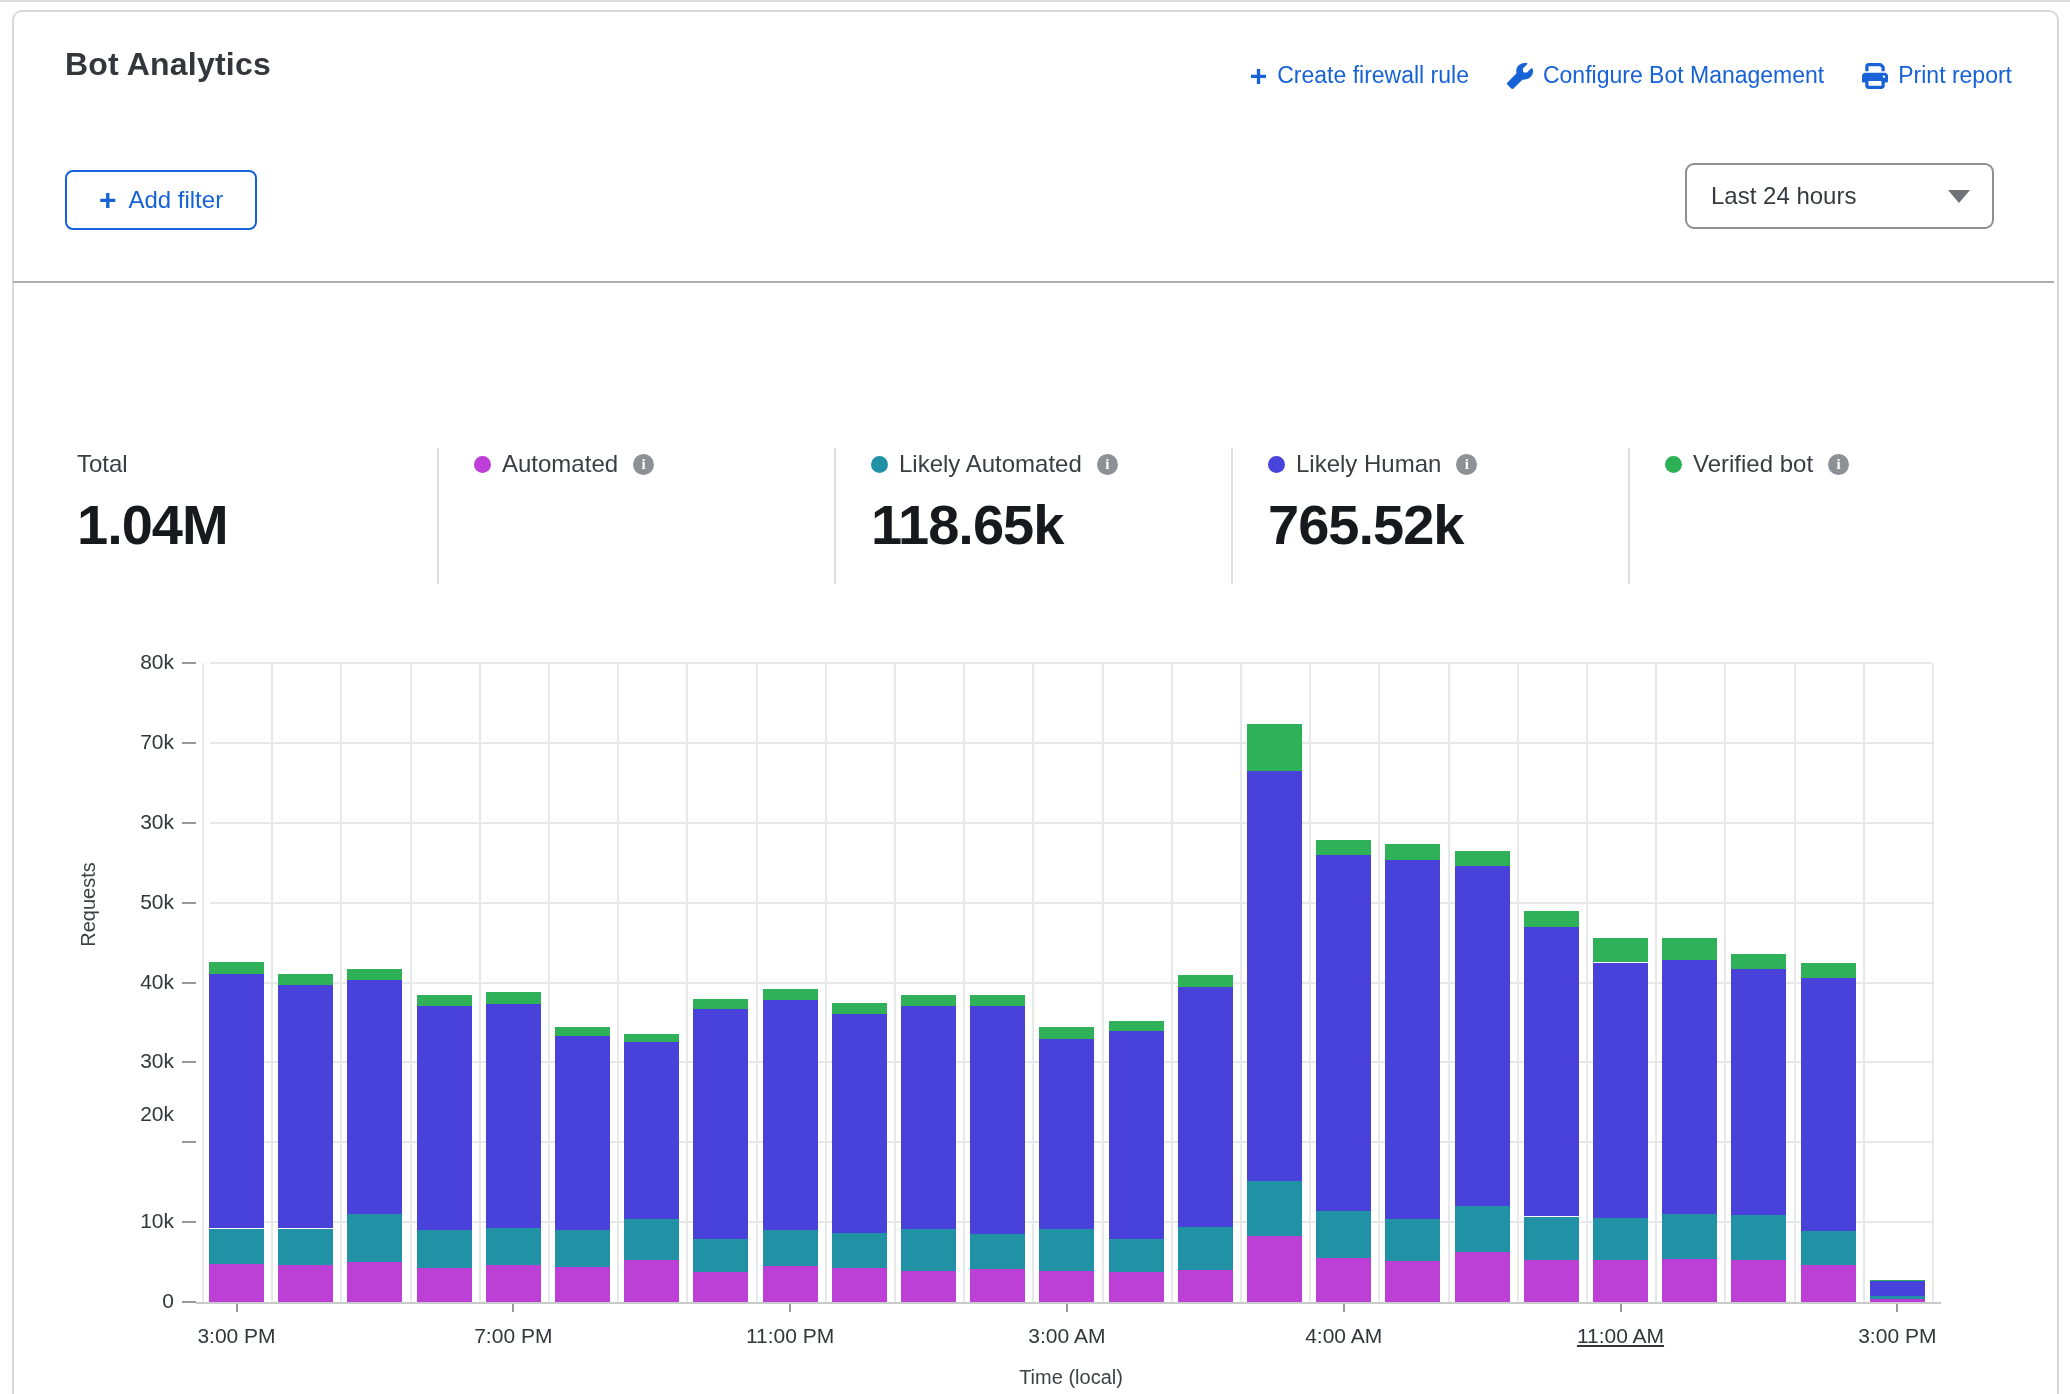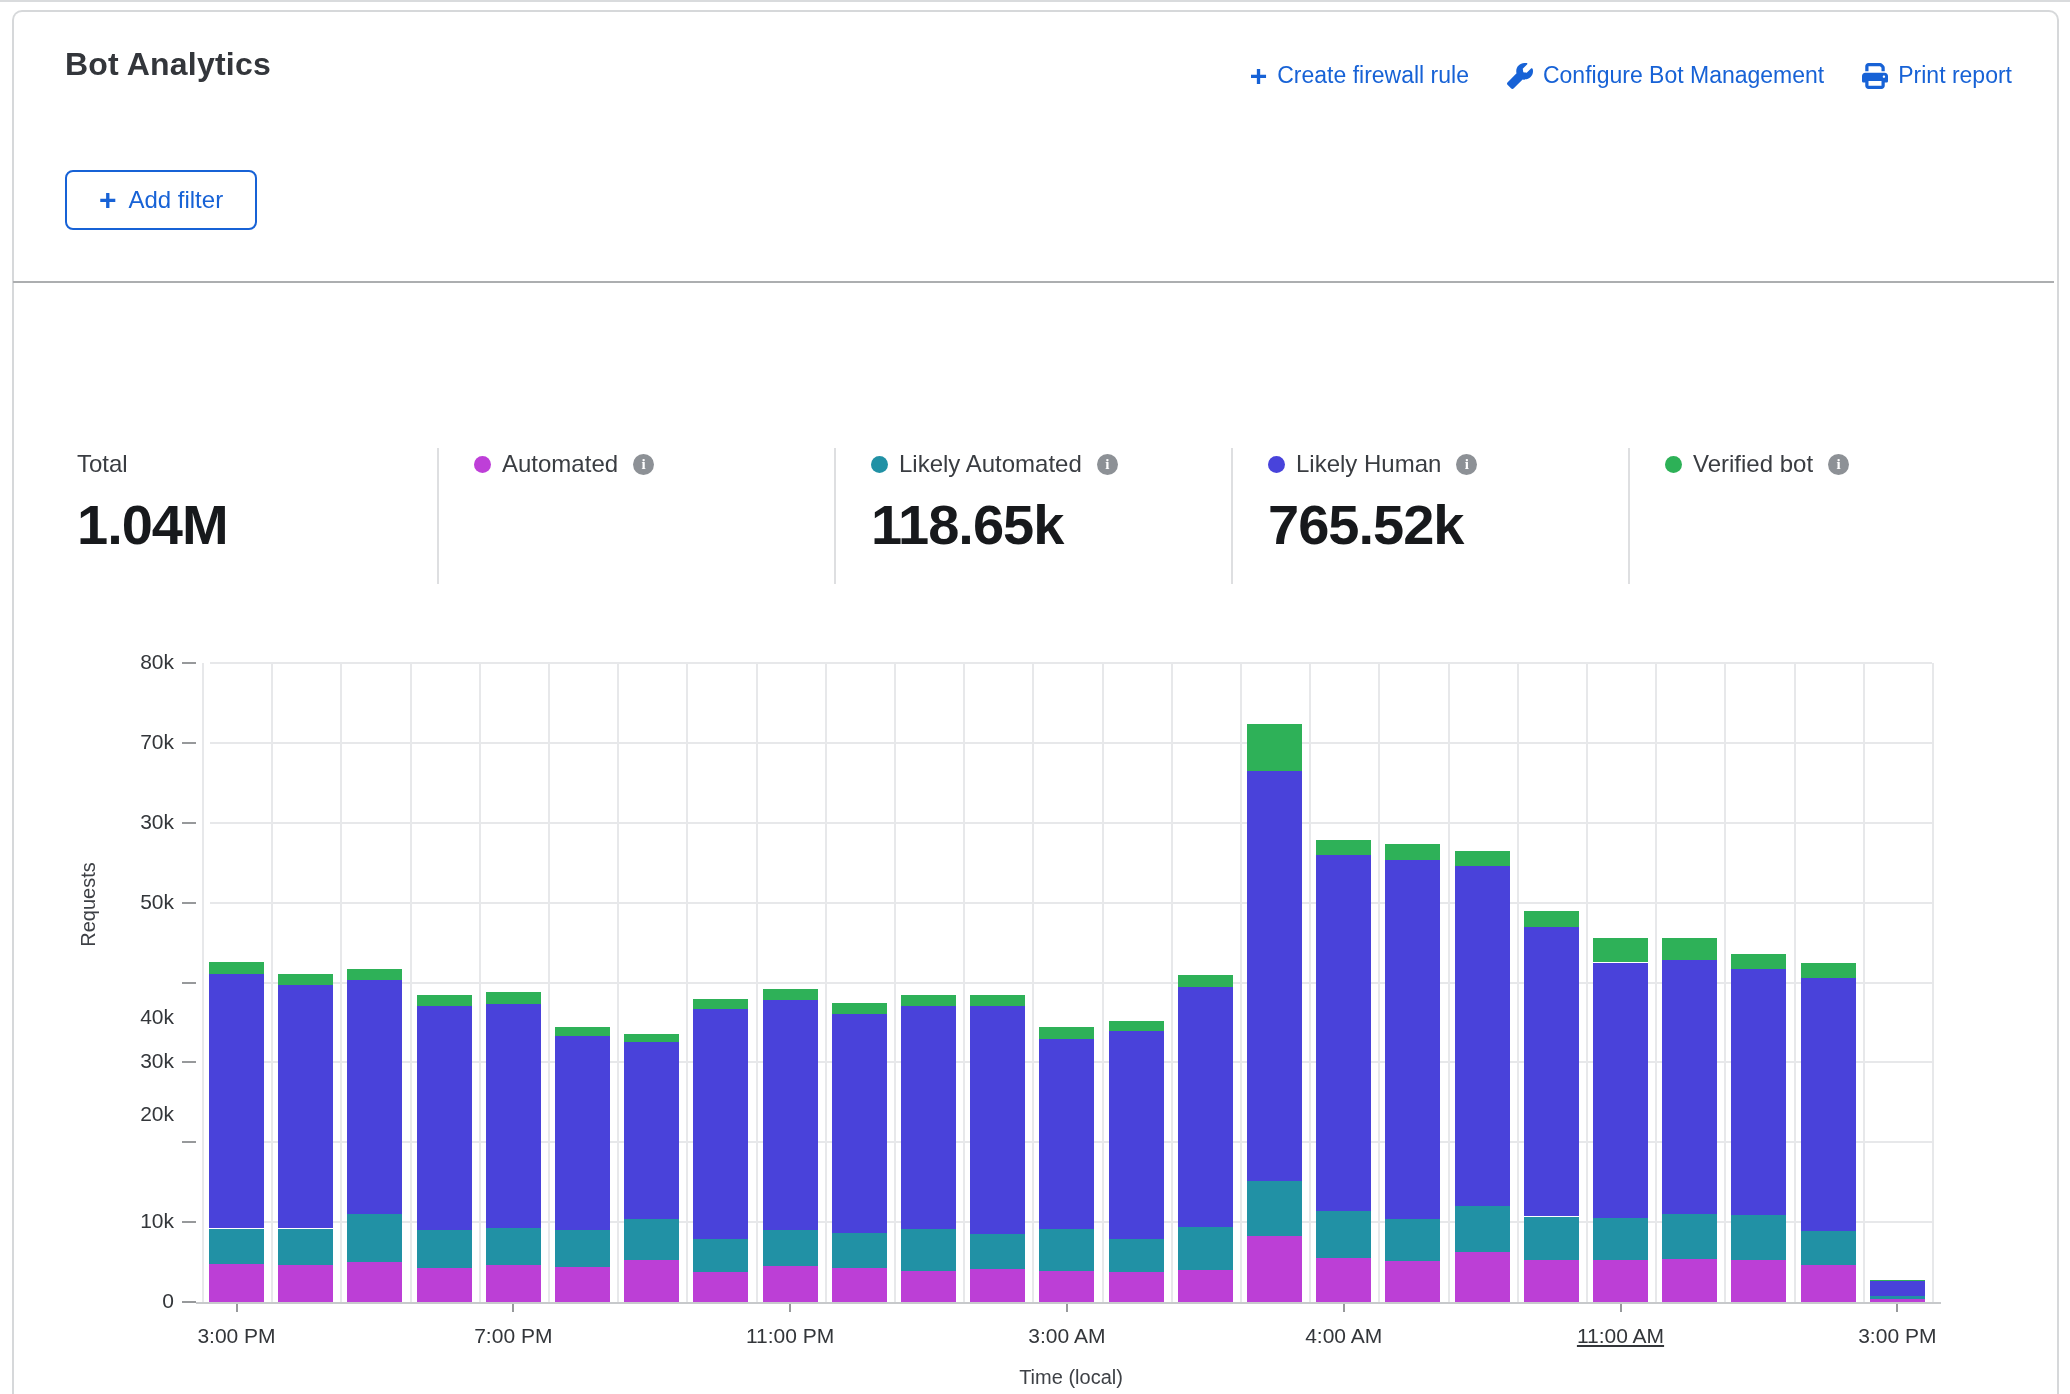--- a/index.html
+++ b/index.html
@@ -76,20 +76,24 @@
       </span>
       <span>Print report</span>
     </div>
   </div>
 
   <div class="abs" id="add-filter-btn">
     <span class="plus-glyph">+</span>
     <span>Add filter</span>
   </div>
 
+  <div class="abs" id="time-range">
+    <span class="val">Last 24 hours</span>
+    <span class="caret"></span>
+  </div>
 
   <div class="abs" id="header-divider"></div>
 
 
   <div class="abs" id="stats-row">
       <div class="abs stat-block" style="left: 77px;">
         <div class="stat-label-row">
           <span class="stat-label">Total</span>
         </div>
         <div class="stat-value">1.04M</div>
@@ -137,21 +141,21 @@
       <div class="abs ytick-dash" style="left: 182px; top: 591.125px;"></div>
       <div class="abs ytick-label" style="left: 104px; top: 579.125px;">10k</div>
       <div class="abs hgrid" style="left: 210px; top: 511.25px; width: 1722px;"></div>
       <div class="abs ytick-dash" style="left: 182px; top: 511.25px;"></div>
       <div class="abs ytick-label" style="left: 104px; top: 472px;">20k</div>
       <div class="abs hgrid" style="left: 210px; top: 431.375px; width: 1722px;"></div>
       <div class="abs ytick-dash" style="left: 182px; top: 431.375px;"></div>
       <div class="abs ytick-label" style="left: 104px; top: 419.375px;">30k</div>
       <div class="abs hgrid" style="left: 210px; top: 351.5px; width: 1722px;"></div>
       <div class="abs ytick-dash" style="left: 182px; top: 351.5px;"></div>
-      <div class="abs ytick-label" style="left: 104px; top: 339.5px; margin-top: 35px;">40k</div>
+      <div class="abs ytick-label" style="left: 104px; top: 339.5px;">40k</div>
       <div class="abs hgrid" style="left: 210px; top: 271.625px; width: 1722px;"></div>
       <div class="abs ytick-dash" style="left: 182px; top: 271.625px;"></div>
       <div class="abs ytick-label" style="left: 104px; top: 259.625px;">50k</div>
       <div class="abs hgrid" style="left: 210px; top: 191.75px; width: 1722px;"></div>
       <div class="abs ytick-dash" style="left: 182px; top: 191.75px;"></div>
       <div class="abs ytick-label" style="left: 104px; top: 179.75px;">30k</div>
       <div class="abs hgrid" style="left: 210px; top: 111.875px; width: 1722px;"></div>
       <div class="abs ytick-dash" style="left: 182px; top: 111.875px;"></div>
       <div class="abs ytick-label" style="left: 104px; top: 99.875px;">70k</div>
       <div class="abs hgrid" style="left: 210px; top: 32px; width: 1722px;"></div>

